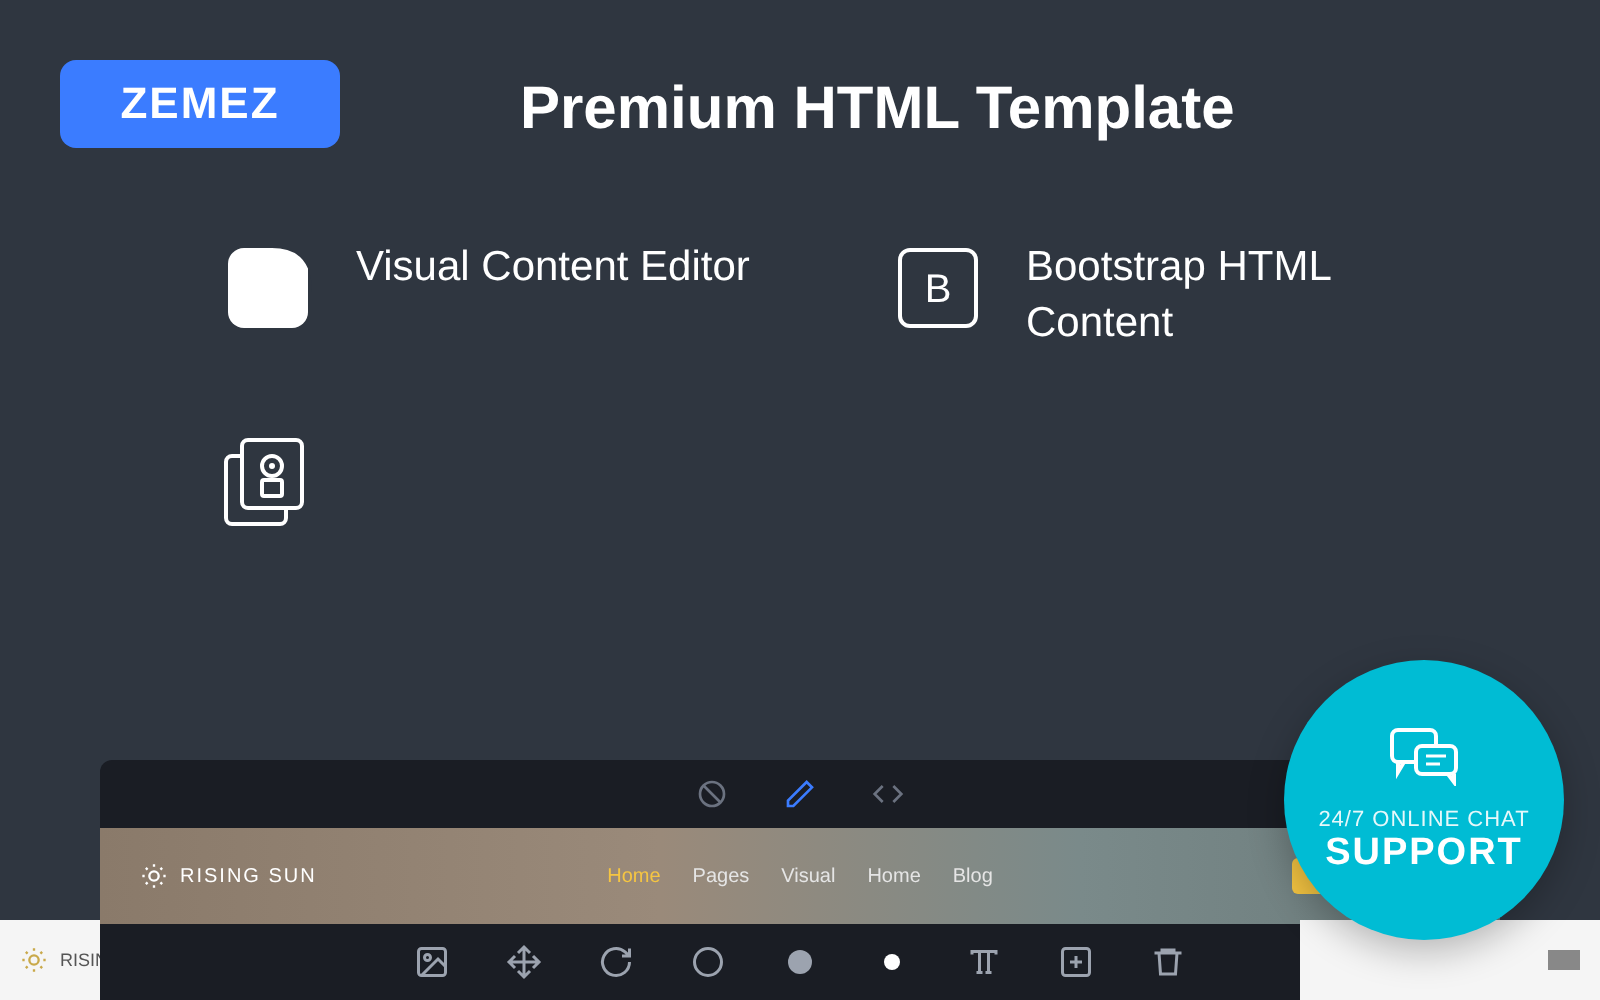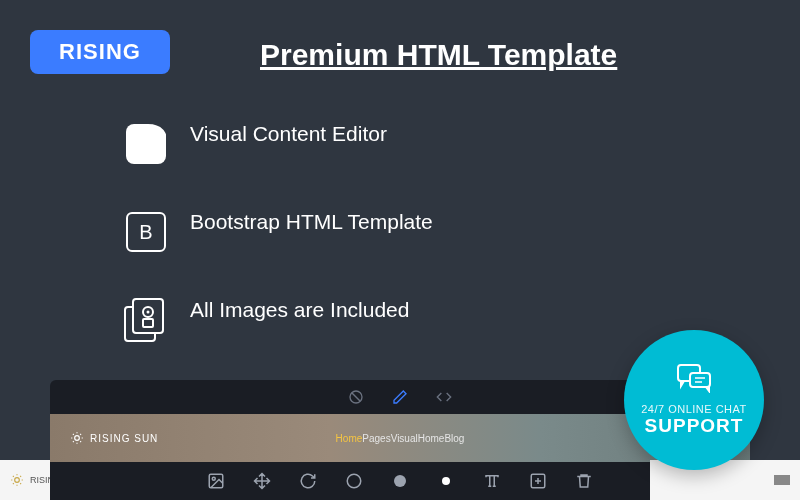--- a/index.html
+++ b/index.html
@@ -27,29 +27,28 @@
       font-size: 22px;
       letter-spacing: 1px;
     }
     .title {
       position: absolute;
       top: 38px;
       left: 260px;
       color: #fff;
       font-size: 30px;
       font-weight: 600;
-      text-decoration: underline;
     }
     .features {
       position: absolute;
       top: 120px;
-      left: 122px;
+      left: 110px;
       right: 60px;
       display: grid;
-      grid-template-columns: 1fr;
+      grid-template-columns: 1fr 1fr;
       column-gap: 70px;
       row-gap: 50px;
       gap: 40px;
     }
     .feature {
       display: flex;
       align-items: flex-start;
       gap: 20px;
       color: #fff;
     }
@@ -99,20 +98,21 @@
       gap: 6px;
       font-size: 10px;
       letter-spacing: 1px;
       color: #fff;
     }
     .hero-nav {
       position: absolute;
       left: 50%;
       transform: translateX(-50%);
       display: flex;
+      gap: 16px;
       font-size: 10px;
     }
     .hero-nav span { color: #e5e5e5; }
     .hero-nav .active { color: #f5c542; }
     .hero-right {
       margin-left: auto;
       display: flex;
       align-items: center;
       gap: 10px;
     }
@@ -150,21 +150,21 @@
       align-items: center;
       padding: 0 10px;
       gap: 6px;
       font-size: 9px;
       color: #555;
     }
     .side-left { left: 0; width: 170px; }
     .side-right { right: 0; width: 150px; justify-content: flex-end; }
     .support-badge {
       position: absolute;
-      right: 36px;
+      right: 18px;
       bottom: 30px;
       width: 140px;
       height: 140px;
       background: #00bcd4;
       border-radius: 50%;
       display: flex;
       flex-direction: column;
       align-items: center;
       justify-content: center;
       color: #fff;
@@ -181,53 +181,52 @@
       font-size: 19px;
       font-weight: 700;
       letter-spacing: 1px;
     }
     .dot-white { width: 8px; height: 8px; background:#fff; border-radius:50%; display:inline-block; }
     .dot-solid { width: 12px; height: 12px; background:#9ca3af; border-radius:50%; display:inline-block; }
   </style>
 </head>
 <body>
 
-<div class="logo">RISING</div>
+<div class="logo">ZEMEZ</div>
 <div class="title">Premium HTML Template</div>
 
 <div class="features">
   <div class="feature">
     <span class="icon">
       <svg width="44" height="44" viewBox="0 0 44 44">
           <rect x="2" y="2" width="40" height="40" rx="8" fill="#fff"></rect>
           <path d="M 24 2 Q 44 2 44 24 L 44 2 Z" fill="#2f3640"></path>
         </svg>
     </span>
     <span class="label">Visual Content Editor</span>
   </div>
   <div class="feature">
     <span class="icon">
       <svg width="40" height="40" viewBox="0 0 40 40">
           <rect x="1" y="1" width="38" height="38" rx="5" fill="none" stroke="#fff" stroke-width="2"></rect>
           <text x="20" y="27" text-anchor="middle" fill="#fff" font-size="20" font-family="Arial" font-weight="400">B</text>
         </svg>
     </span>
-    <span class="label">Bootstrap HTML Template</span>
+    <span class="label">Bootstrap HTML Content</span>
   </div>
   <div class="feature">
     <span class="icon">
       <svg width="46" height="46" viewBox="0 0 46 46">
           <rect x="2" y="10" width="30" height="34" rx="3" fill="none" stroke="#fff" stroke-width="2"></rect>
           <rect x="10" y="2" width="30" height="34" rx="3" fill="#2f3640" stroke="#fff" stroke-width="2"></rect>
           <circle cx="25" cy="15" r="5" fill="none" stroke="#fff" stroke-width="2"></circle>
           <circle cx="25" cy="15" r="1.5" fill="#fff"></circle>
           <rect x="20" y="22" width="10" height="8" rx="1" fill="none" stroke="#fff" stroke-width="2"></rect>
         </svg>
     </span>
-    <span class="label">All Images are Included</span>
   </div>
 </div>
 
 <div class="side-strip side-left">
   <svg width="14" height="14" viewBox="0 0 24 24" fill="none" stroke="#c9a94a" stroke-width="2">
       <circle cx="12" cy="12" r="4"></circle>
       <path d="M12 2v2M12 20v2M2 12h2M20 12h2M5 5l1.5 1.5M17.5 17.5L19 19M5 19l1.5-1.5M17.5 6.5L19 5"></path>
     </svg>
   <span>RISING SUN</span>
 </div>

